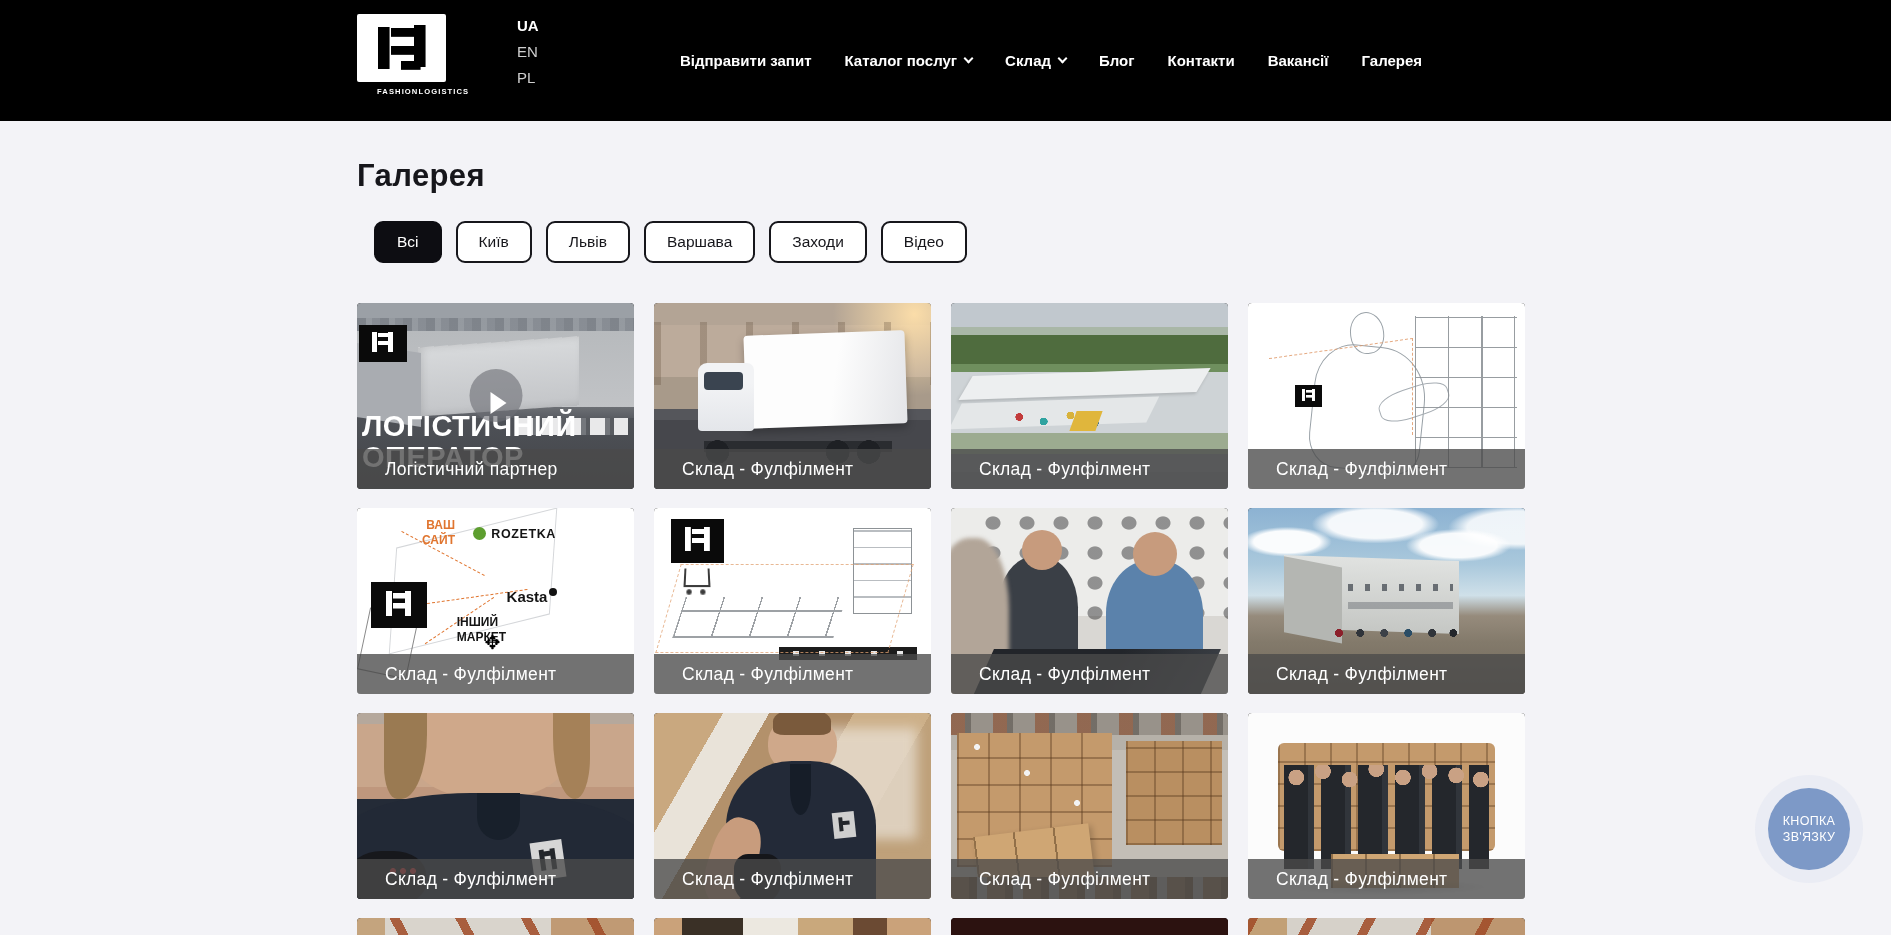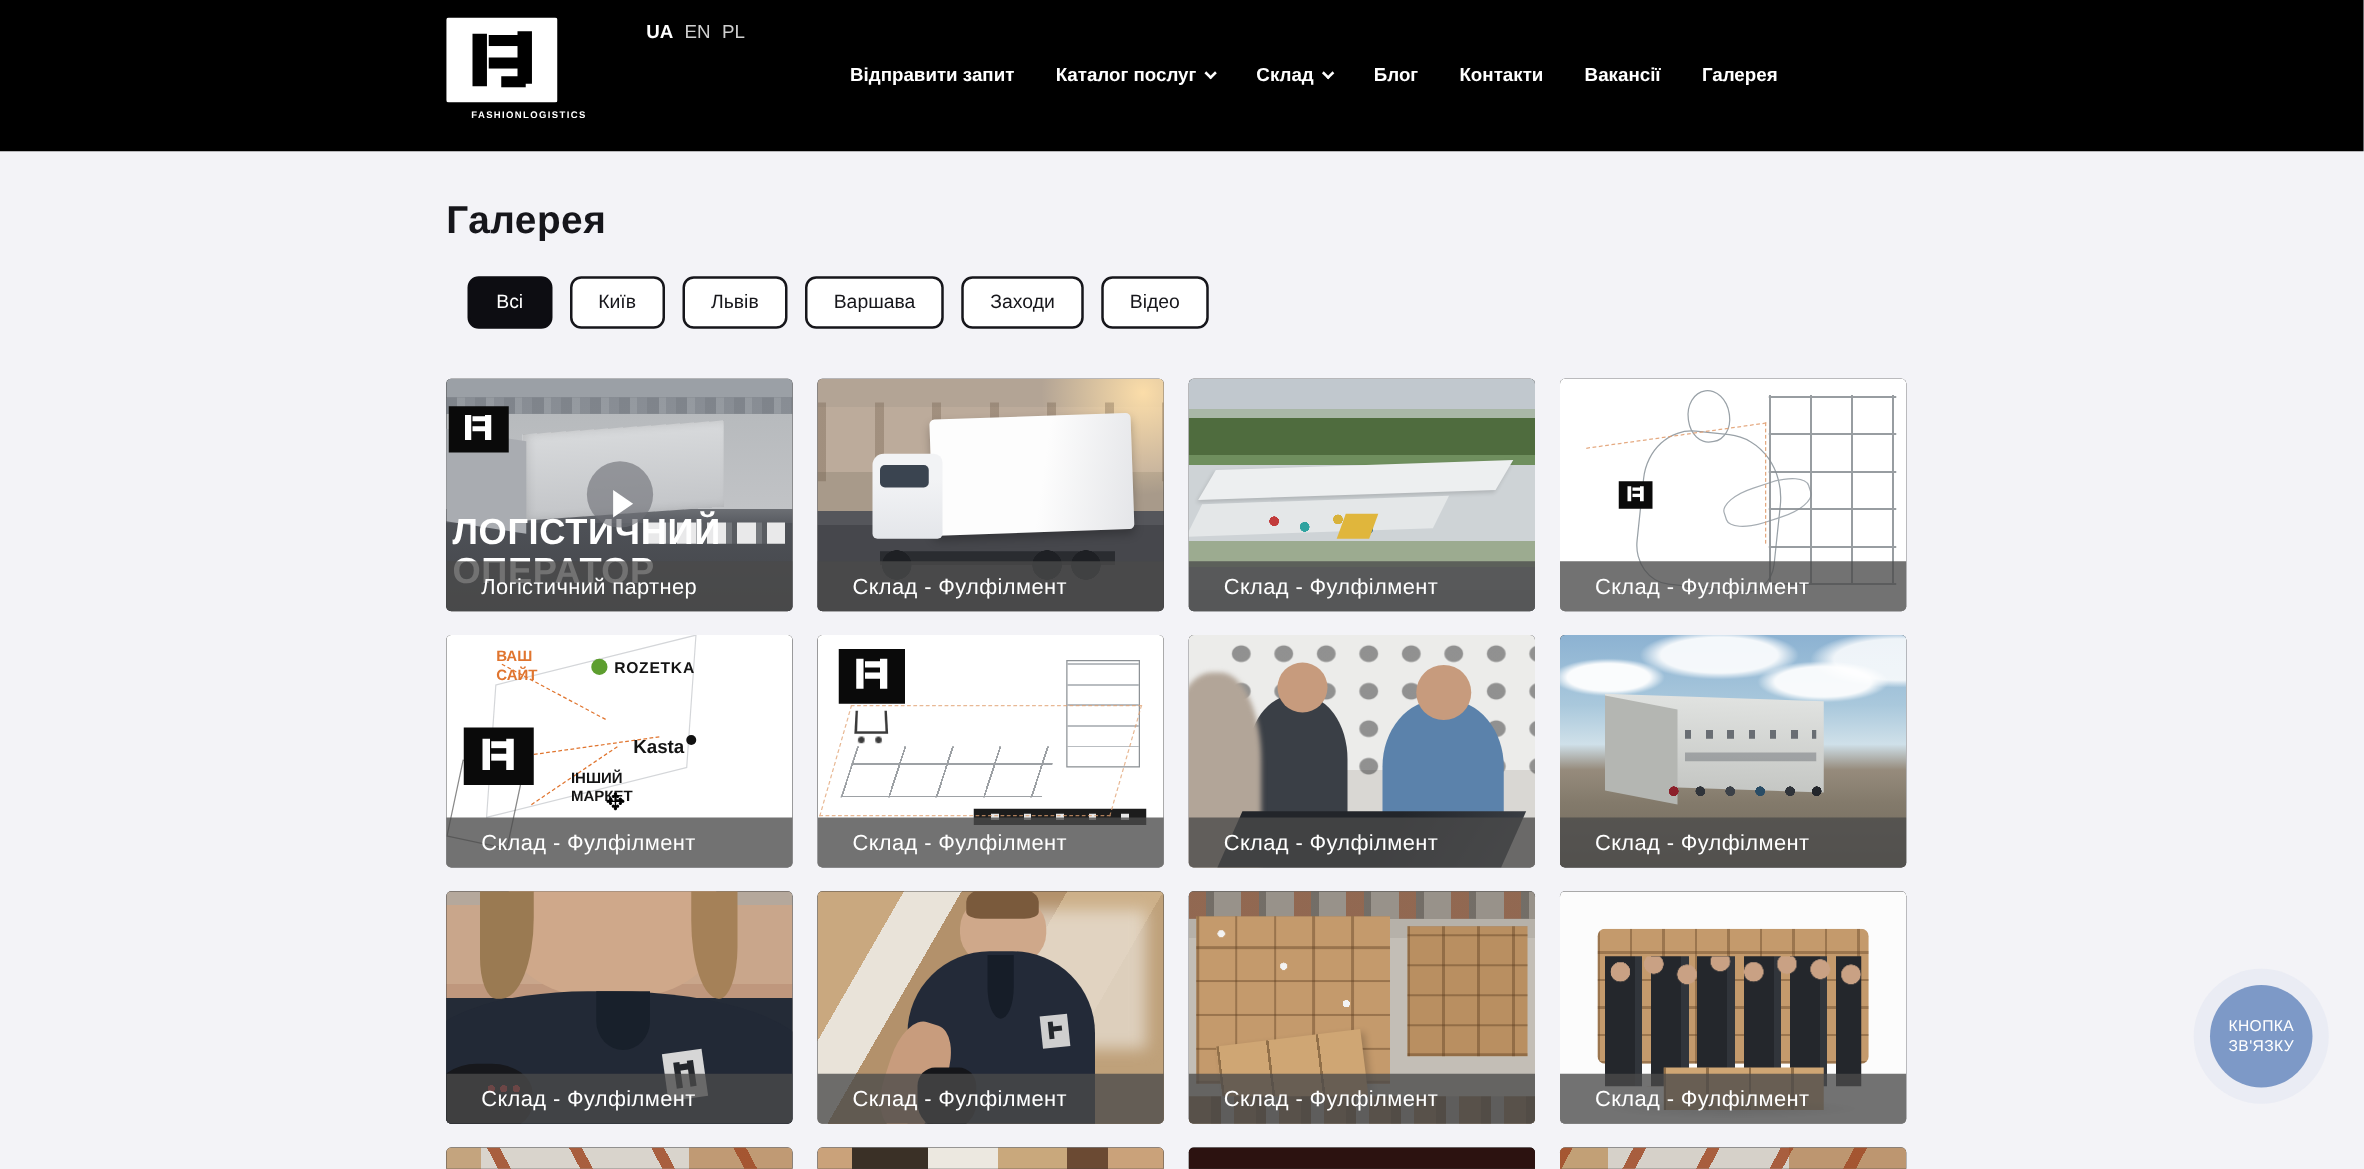--- a/index.html
+++ b/index.html
@@ -25,21 +25,21 @@
       linear-gradient(#000,#000),
       linear-gradient(#000,#000);
     background-size: 13% 62%, 27% 13%, 27% 13%, 13% 62%, 22% 13%;
     background-position: 27% 50%, 53% 24%, 53% 54%, 74% 42%, 63% 80%;
     background-repeat: no-repeat;
   }
   .logo-text {
     display: block; width: 92px; margin-top: 5px; color: #fff;
     font-size: 7.6px; font-weight: 700; letter-spacing: 1.1px; text-align: left; white-space: nowrap; padding-left: 20px;
   }
-  .langs { position: absolute; left: 517px; top: 17px; display: flex; flex-direction: row; gap: 9px; }
+  .langs { position: absolute; left: 517px; top: 17px; display: flex; flex-direction: column; gap: 9px; }
   .lang { color: #cfcfcf; font-size: 15px; font-weight: 400; cursor: pointer; }
   .lang.active { color: #fff; font-weight: 700; }
   nav {
     position: absolute; left: 680px; top: 0; height: 121px;
     display: flex; align-items: center; gap: 33px;
   }
   .nav-item { color: #fff; font-size: 15px; font-weight: 700; white-space: nowrap; cursor: pointer; display: flex; align-items: center; }
   .nav-item.cta { }
   .chev {
     width: 7px; height: 7px; border-right: 2px solid #fff; border-bottom: 2px solid #fff;
@@ -155,21 +155,21 @@
 
   
   .type-diagram-marketplaces .ph { background: #fff; }
   .type-diagram-marketplaces .a1 { left: 12%; top: 12%; width: 60%; height: 55%; border: 1px solid #c9ccd0; transform: rotate(-14deg) skewX(-18deg); opacity: .8; }
   .type-diagram-marketplaces .a2 { left: 14%; top: 24%; width: 34%; height: 1px; border-top: 1.5px dashed #e0752f; transform: rotate(28deg); }
   .type-diagram-marketplaces .a3 { left: 20%; top: 48%; width: 42%; height: 1px; border-top: 1.5px dashed #e0752f; transform: rotate(-8deg); }
   .type-diagram-marketplaces .a4 { left: 22%; top: 60%; width: 30%; height: 1px; border-top: 1.5px dashed #e0752f; transform: rotate(-34deg); }
   .type-diagram-marketplaces .a5 { left: 2%; top: 56%; width: 18%; height: 34%; border: 1.5px solid #3a3a3a; transform: rotate(12deg); opacity: .6; }
   .type-diagram-marketplaces .fl-badge { display: block; left: 14px; top: 40%; width: 56px; height: 46px; }
   .lb { position: absolute; z-index: 1; font-weight: 700; color: #141414; }
-  .lb-your_site { left: 40px; top: 10px; width: 46px; color: #e0752f; font-size: 12px; line-height: 1.25; text-align: left; }
+  .lb-your_site { left: 52px; top: 10px; width: 46px; color: #e0752f; font-size: 12px; line-height: 1.25; text-align: right; }
   .lb-rozetka { left: 42%; top: 19px; font-size: 12.5px; letter-spacing: .6px; }
   .lb-rozetka::before { content: ""; display: inline-block; width: 13px; height: 13px; border-radius: 50%; background: #5d9e2f; margin-right: 5px; vertical-align: -2px; }
   .lb-kasta { left: 54%; top: 43%; font-size: 15px; }
   .lb-kasta::after { content: ""; display: inline-block; width: 8px; height: 8px; border-radius: 50%; background: #111; margin-left: 2px; vertical-align: 6px; }
   .lb-other_market { left: 36%; bottom: 48px; width: 74px; font-size: 12px; line-height: 1.3; }
   .lb-cursor { left: 46%; bottom: 40px; font-size: 19px; font-weight: 400; color: #000; }
 
   
   .type-diagram-scheme .ph { background: #fff; }
   .type-diagram-scheme .a1 { left: 11%; top: 32%; width: 26px; height: 19px; border: 2px solid #3b3b3b; border-top: none; transform: perspective(60px) rotateX(14deg); }

